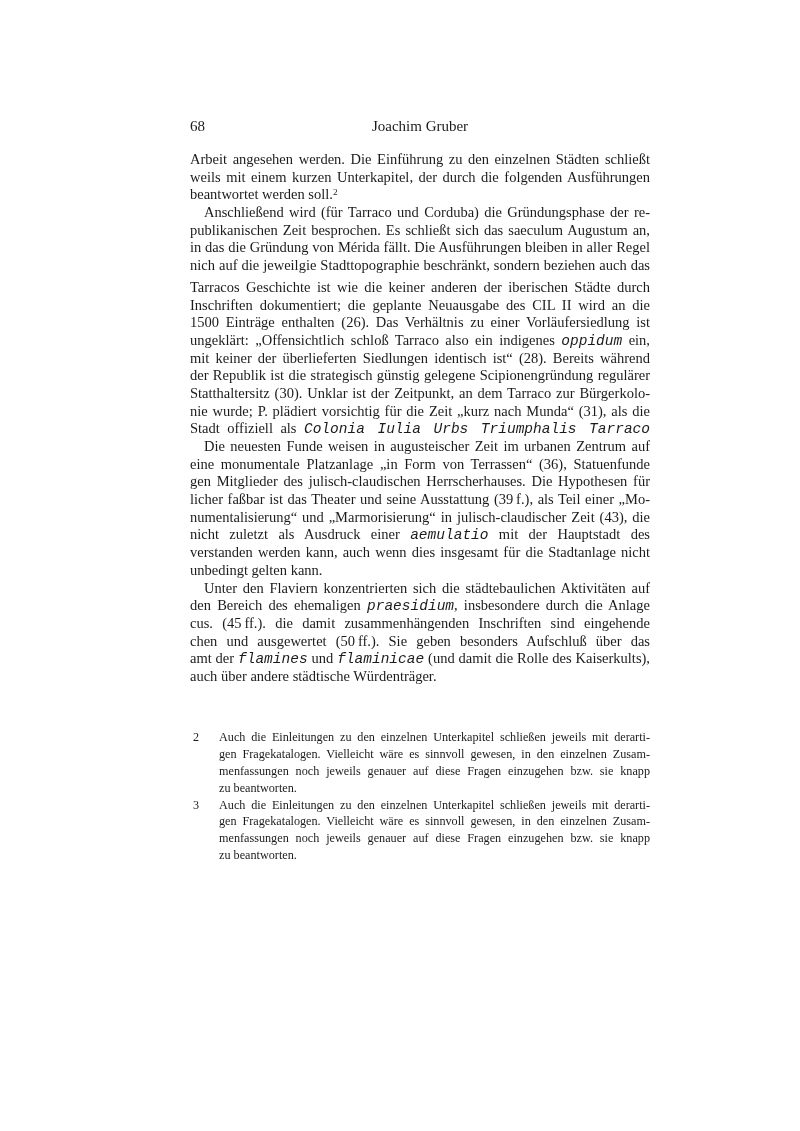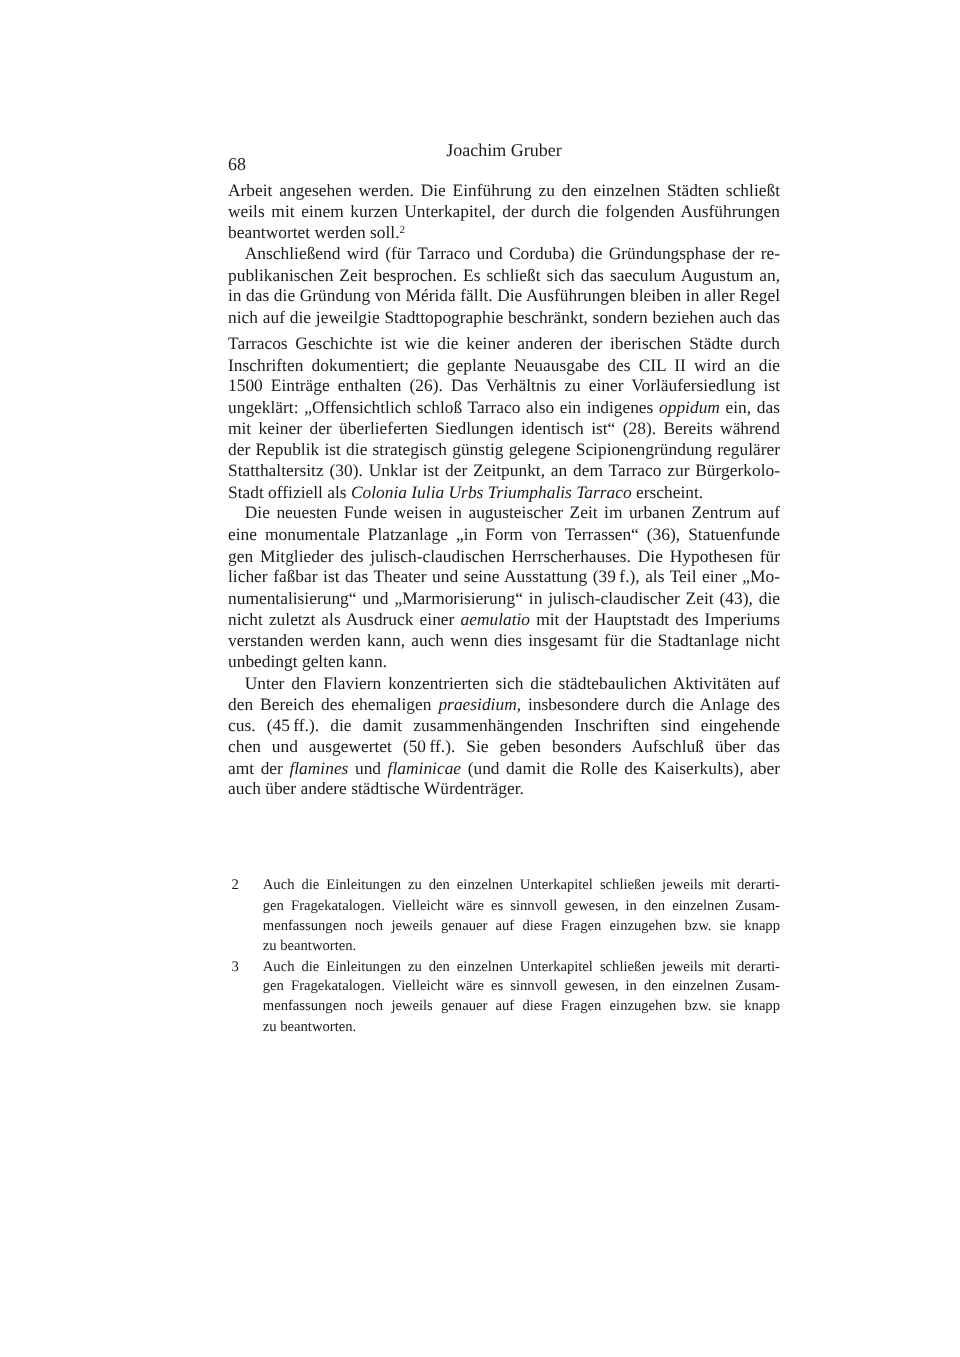--- a/index.html
+++ b/index.html
@@ -15,42 +15,42 @@
     width: 800px; height: 1131px;
     background: #ffffff;
     overflow: hidden;
   }
   .running-header {
     position: absolute;
     left: 190px; top: 117px;
     width: 460px; height: 18px;
     font-size: 15px; line-height: 18px;
   }
-  .pagenum { position: absolute; left: 0; top: 12px; }
+  .pagenum { position: absolute; left: 0; top: 0; }
   .running-head { display: block; text-align: center; }
 
   .textblock {
     position: absolute;
     left: 190px; top: 151px;
     width: 460px;
     font-size: 14.5px;
     line-height: 17.7px;
   }
   .para.gap { margin-top: 4px; }
   .para.indent .line:first-child { text-indent: 14px; }
   .line {
     height: 17.7px;
     overflow: hidden;
     text-align: justify;
     text-align-last: justify;
   }
   .line.last { text-align-last: left; }
 
   sup { font-size: 0.64em; line-height: 0; vertical-align: 0.45em; }
-  em { font-style: italic; }
+  em { font-style: italic; font-family: Liberation Mono, monospace; }
 
   .footnotes {
     position: absolute;
     left: 190px; top: 729px;
     width: 460px;
     font-size: 12.2px;
     line-height: 16.9px;
   }
   .footnote { position: relative; padding-left: 29px; }
   .fn-num { position: absolute; left: 3px; top: 0; }
@@ -84,20 +84,21 @@
         <div class="line">nich auf die jeweilgie Stadttopographie beschränkt, sondern beziehen auch das</div>
       </div>
       <div class="para gap">
         <div class="line">Tarracos Geschichte ist wie die keiner anderen der iberischen Städte durch</div>
         <div class="line">Inschriften dokumentiert; die geplante Neuausgabe des CIL II wird an die</div>
         <div class="line">1500 Einträge enthalten (26). Das Verhältnis zu einer Vorläufersiedlung ist</div>
         <div class="line">ungeklärt: „Offensichtlich schloß Tarraco also ein indigenes <em>oppidum</em> ein, das</div>
         <div class="line">mit keiner der überlieferten Siedlungen identisch ist“ (28). Bereits während</div>
         <div class="line">der Republik ist die strategisch günstig gelegene Scipionengründung regulärer</div>
         <div class="line">Statthaltersitz (30). Unklar ist der Zeitpunkt, an dem Tarraco zur Bürgerkolo-</div>
+        <div class="line">nie wurde; P. plädiert vorsichtig für die Zeit „kurz nach Munda“ (31), als die</div>
         <div class="line last">Stadt offiziell als <em>Colonia Iulia Urbs Triumphalis Tarraco</em> erscheint.</div>
       </div>
       <div class="para indent">
         <div class="line">Die neuesten Funde weisen in augusteischer Zeit im urbanen Zentrum auf</div>
         <div class="line">eine monumentale Platzanlage „in Form von Terrassen“ (36), Statuenfunde zei-</div>
         <div class="line">gen Mitglieder des julisch-claudischen Herrscherhauses. Die Hypothesen für die</div>
         <div class="line">licher faßbar ist das Theater und seine Ausstattung (39 f.), als Teil einer „Mo-</div>
         <div class="line">numentalisierung“ und „Marmorisierung“ in julisch-claudischer Zeit (43), die</div>
         <div class="line">nicht zuletzt als Ausdruck einer <em>aemulatio</em> mit der Hauptstadt des Imperiums</div>
         <div class="line">verstanden werden kann, auch wenn dies insgesamt für die Stadtanlage nicht</div>

